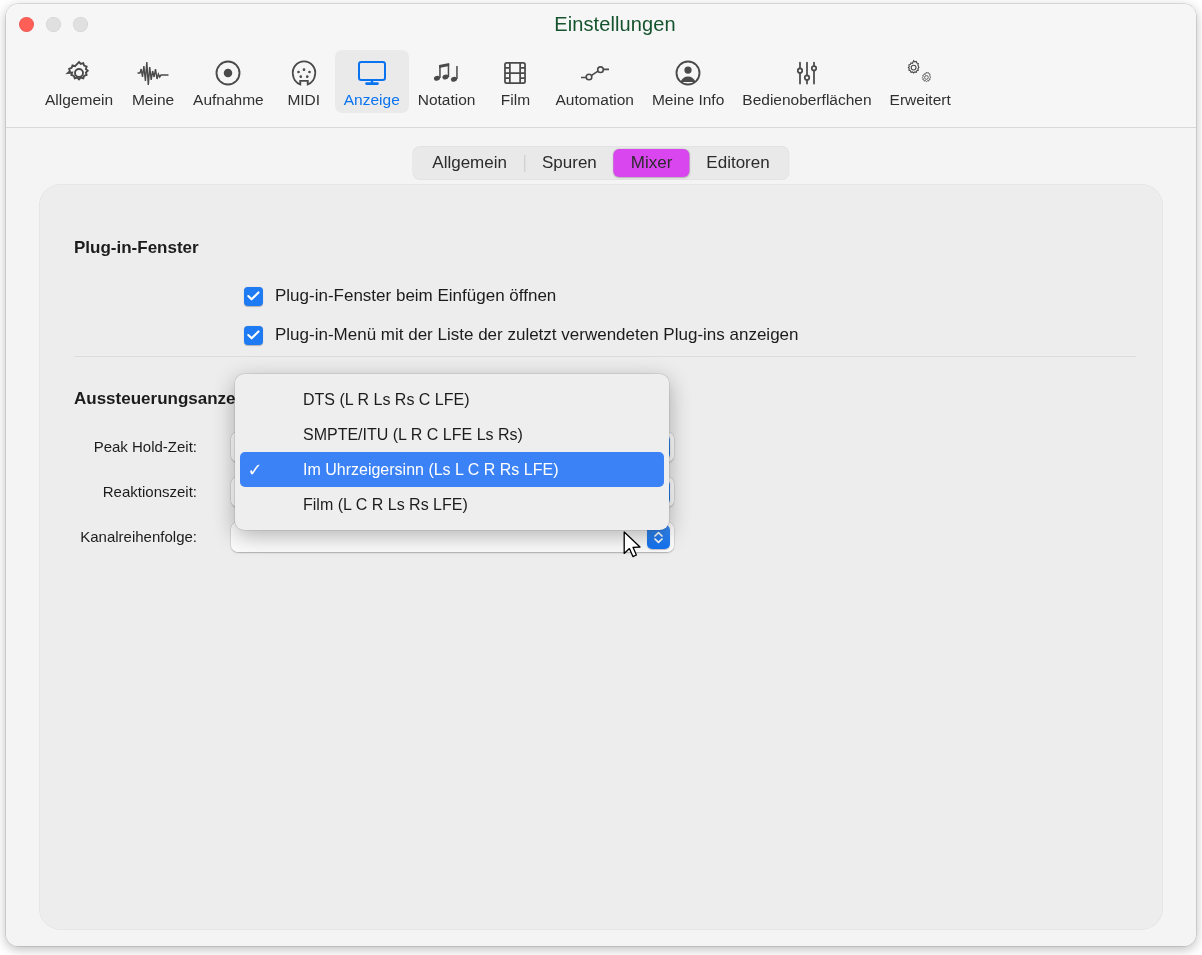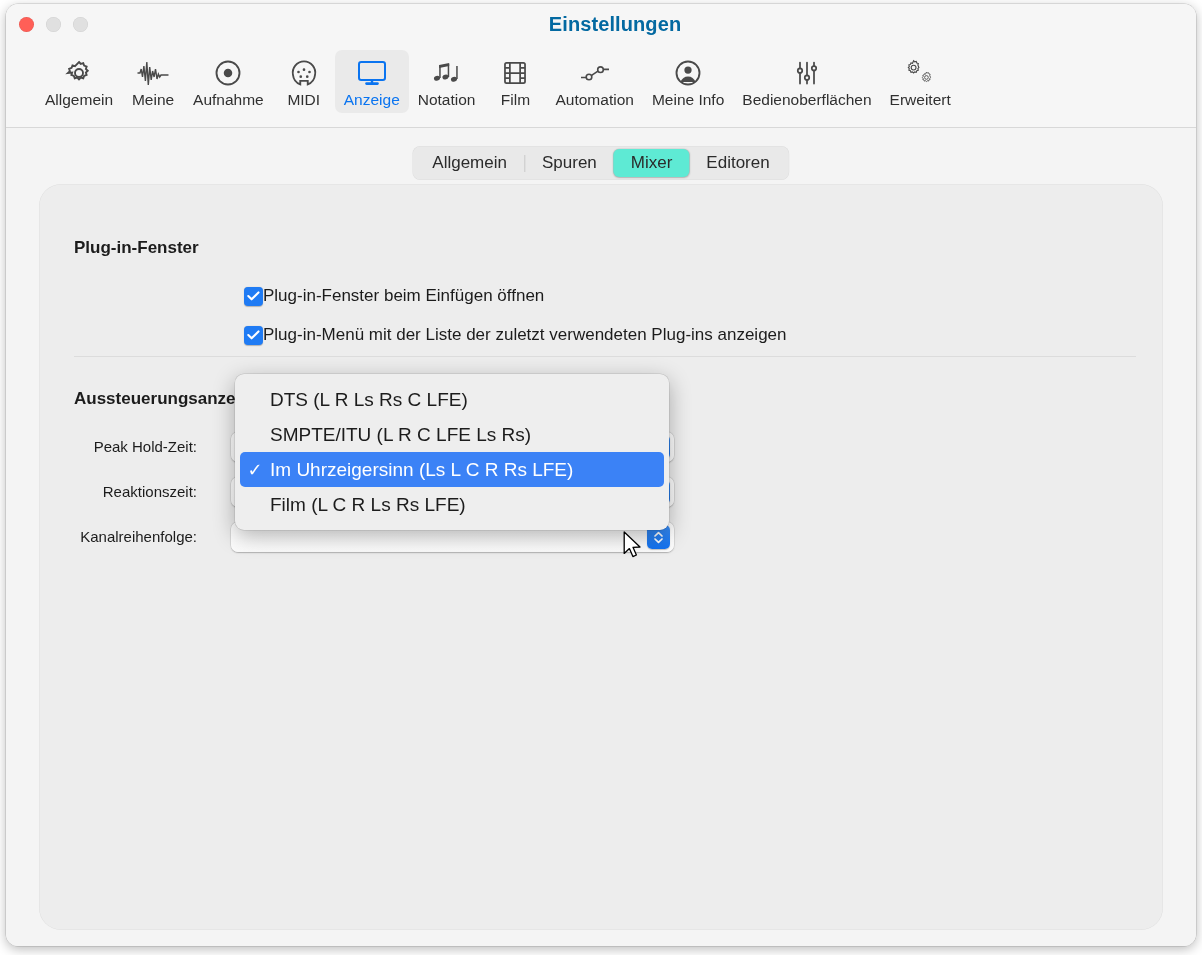--- a/index.html
+++ b/index.html
@@ -31,21 +31,21 @@
   .traffic {
     position: absolute; top: 13px;
     width: 15px; height: 15px; border-radius: 50%;
   }
   .tl-close  { left: 13px; background: #ff5f57; box-shadow: inset 0 0 0 0.5px rgba(0,0,0,0.10); }
   .tl-min    { left: 40px; background: #e0e0e0; box-shadow: inset 0 0 0 0.5px rgba(0,0,0,0.08); }
   .tl-max    { left: 67px; background: #e0e0e0; box-shadow: inset 0 0 0 0.5px rgba(0,0,0,0.08); }
   #win-title {
     position: absolute; left: 0; right: 0; top: 9px;
     text-align: center;
-    font-size: 20px; font-weight: bold; color: #0369a1;
+    font-size: 20px; font-weight: normal; color: #14532d;
     letter-spacing: 0.1px;
     margin-left: 28px;
   }
 
   
   #toolbar {
     position: relative;
     height: 82px;
     background: #f6f6f6;
     border-bottom: 1px solid #d8d8d8;
@@ -98,21 +98,21 @@
     height: 28px;
     padding: 0 17px;
     display: flex; align-items: center;
     font-size: 17px;
     color: #2b2b2b;
     border-radius: 6px;
     cursor: default;
     white-space: nowrap;
   }
   .tab.active {
-    background: #5eead4;
+    background: #d946ef;
     box-shadow: 0 0.5px 1.5px rgba(0,0,0,0.20), 0 0 0 0.5px rgba(0,0,0,0.06);
   }
   .tabsep { width: 1px; height: 17px; background: #c9c9c9; }
 
   
   #panel {
     position: absolute;
     left: 33px; top: 56px;
     width: 1124px; height: 746px;
     background: #ededed;
@@ -139,21 +139,21 @@
   .checkbox {
     width: 19px; height: 19px;
     border-radius: 4px;
     background: #1f7bf4;
     box-shadow: 0 0.5px 1px rgba(0,0,0,0.25);
     display: flex; align-items: center; justify-content: center;
     flex: none;
   }
   .checkbox svg { display: block; }
   .checklabel {
-    margin-left: 0;
+    margin-left: 12px;
     font-size: 17px; color: #1c1c1c;
     white-space: nowrap;
   }
 
   #divider {
     position: absolute;
     left: 35px; top: 172px;
     width: 1062px; height: 1px;
     background: #dcdcdc;
   }
@@ -220,23 +220,24 @@
     cursor: default;
   }
   .mitem .mcheck {
     width: 30px;
     flex: none;
     display: flex; align-items: center; justify-content: center;
     font-size: 18px;
     color: #1c1c1c;
   }
   .mitem .mtext {
-    font-size: 19px;
+    font-size: 16px;
     color: #1c1c1c;
     white-space: nowrap;
+    margin-left: 33px;
   }
   .mitem.selected {
     background: #3b82f6;
   }
   .mitem.selected .mtext, .mitem.selected .mcheck { color: #ffffff; }
 
   
   #cursor {
     position: absolute;
     left: 617px; top: 527px;

